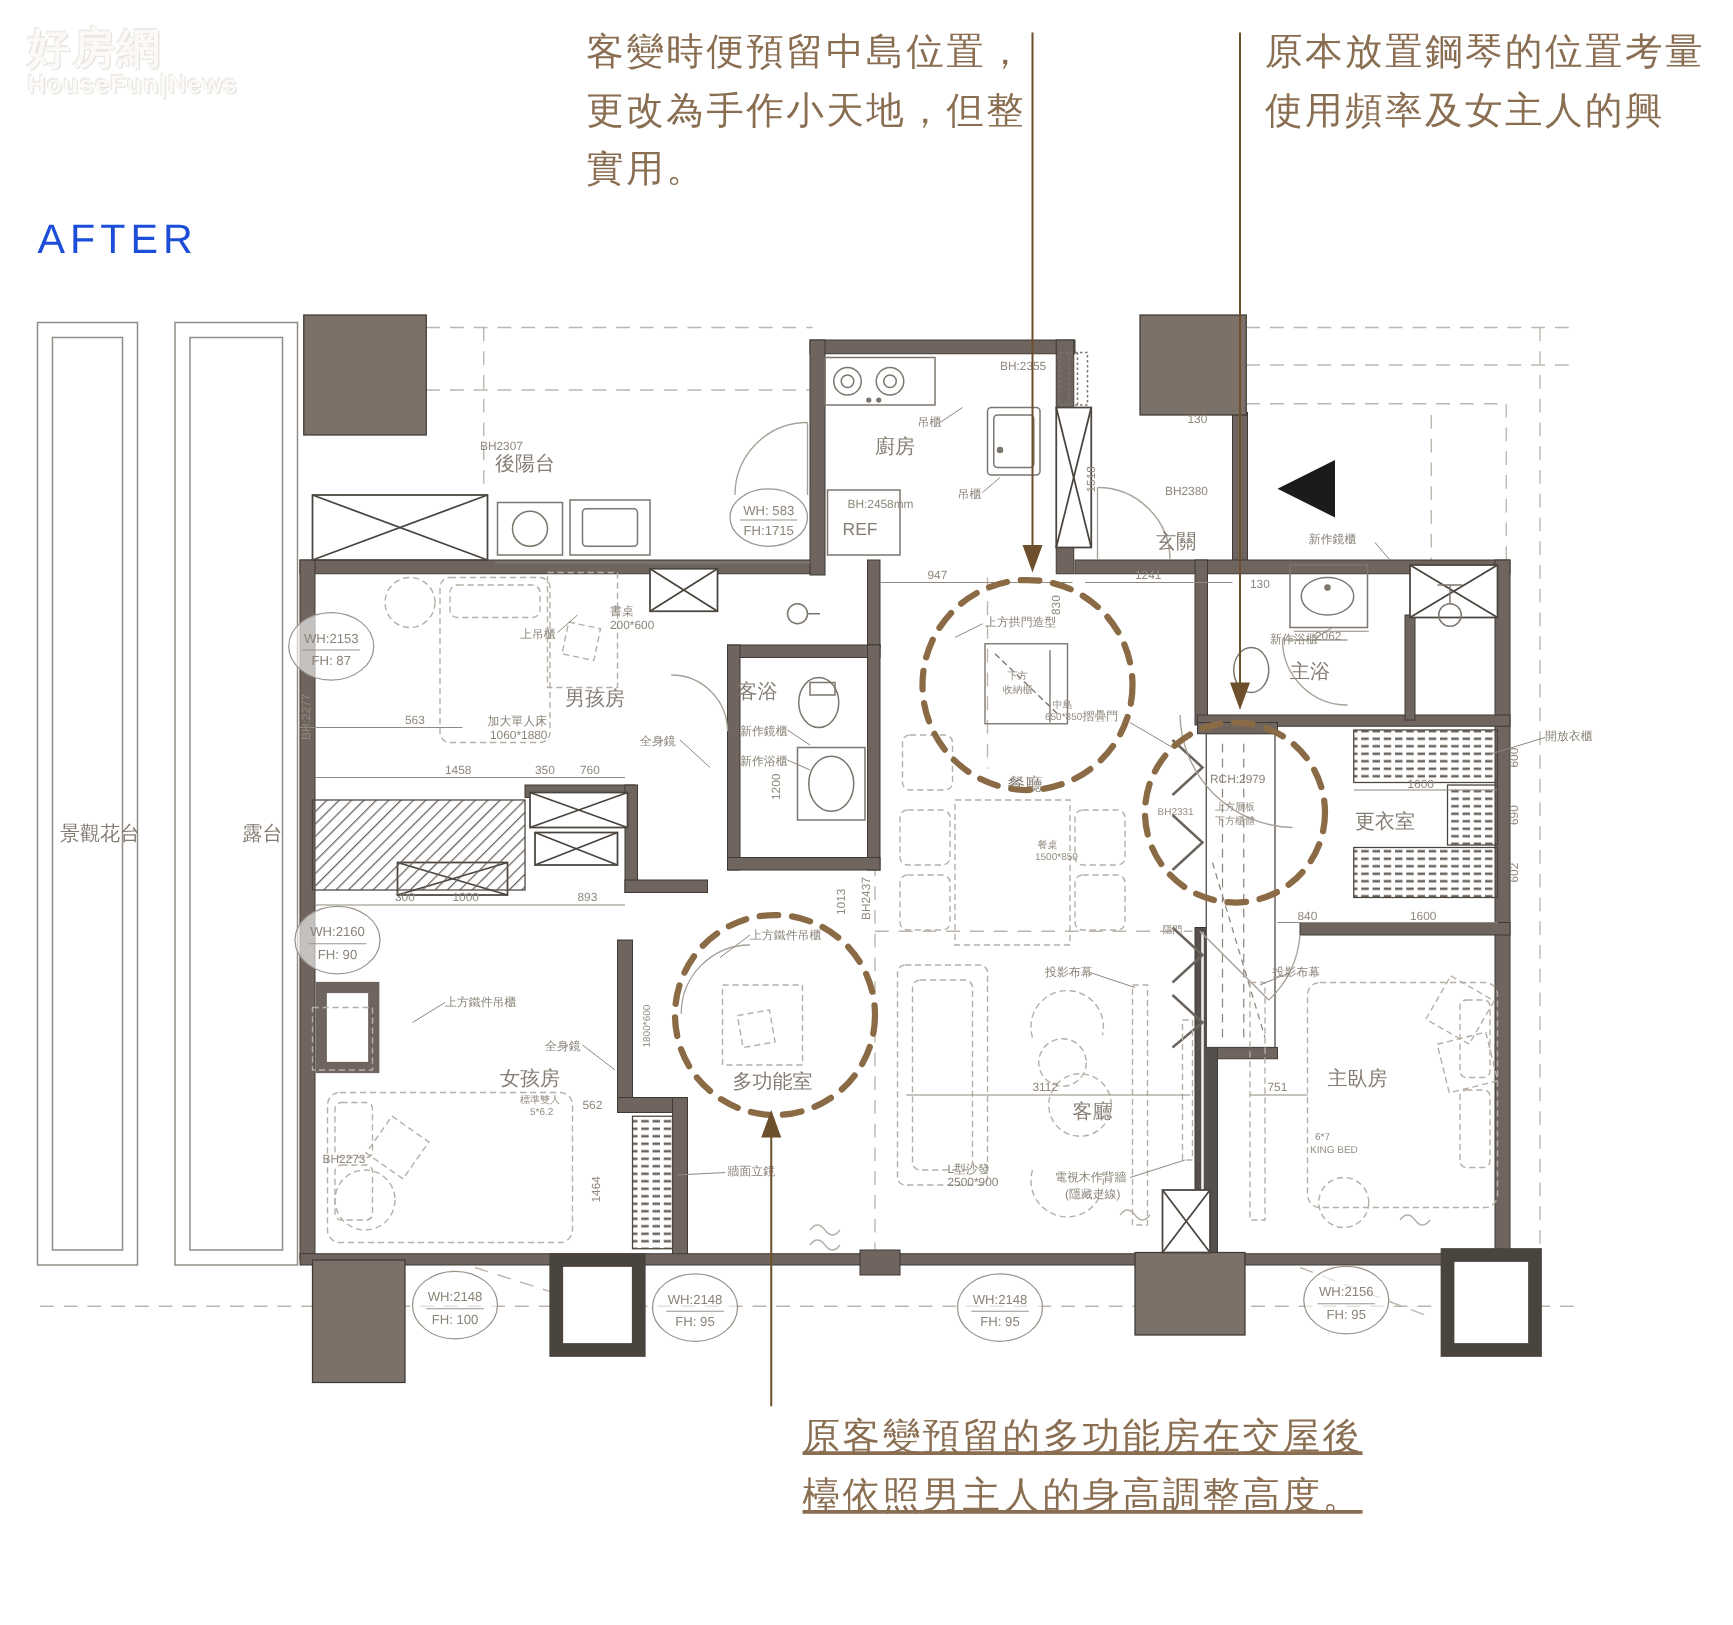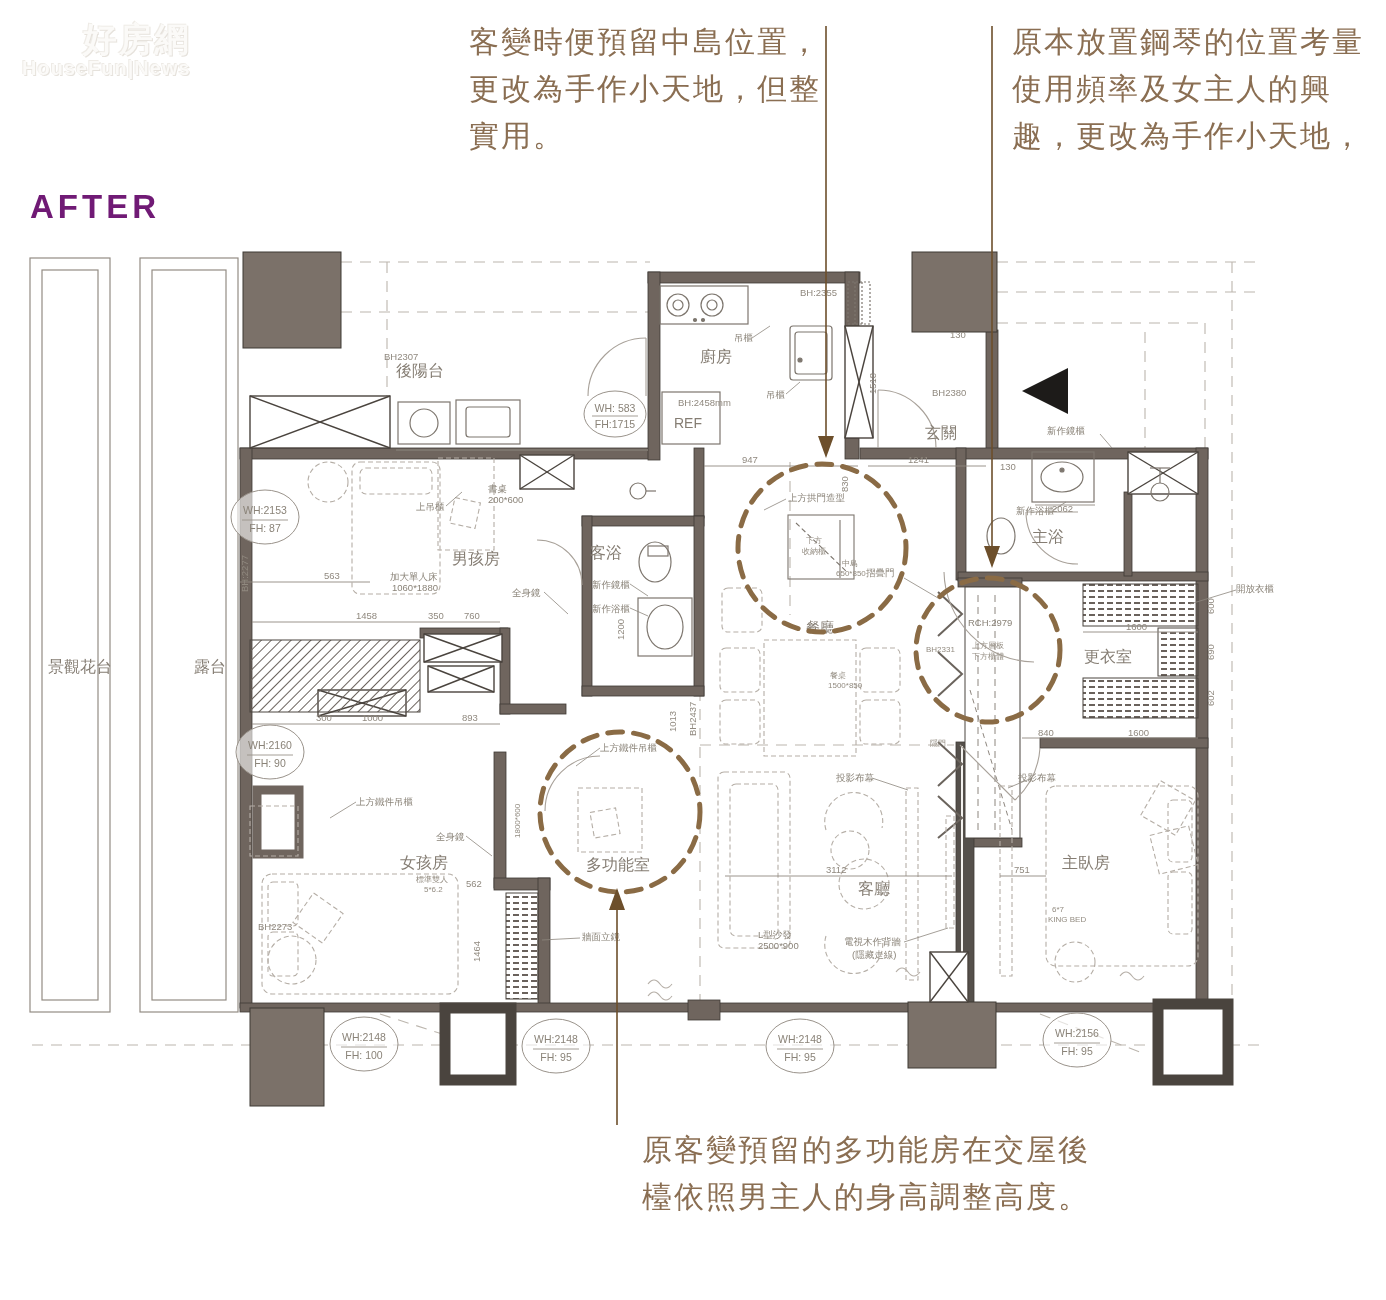--- a/index.html
+++ b/index.html
@@ -1,29 +1,29 @@
 <!DOCTYPE html>
 <html><head>
 <meta charset="utf-8">
 <style>
   html,body{margin:0;padding:0;background:#fff;}
   #stage{position:relative;width:1386px;height:1300px;background:#fff;overflow:hidden;
          font-family:"Liberation Sans",sans-serif;}
   .wm{position:absolute;left:22px;top:22px;color:#fbfaf8;line-height:1.05;
-      text-shadow:1px 1px 0 #e6e2dc,-1px -1px 0 #eeebe6;text-align:right;}
+      text-shadow:1px 1px 0 #e6e2dc,-1px -1px 0 #eeebe6;}
   .wm .t{font-size:34px;font-weight:bold;letter-spacing:2px;}
   .wm .s{font-size:20px;font-weight:bold;letter-spacing:1px;}
-  .after{position:absolute;left:30px;top:188px;font-size:33px;font-weight:bold;
-         color:#701a75;letter-spacing:4px;}
+  .after{position:absolute;left:30px;top:172px;font-size:33px;font-weight:normal;
+         color:#1d4ed8;letter-spacing:4px;}
   .ann{position:absolute;color:#8a6e52;font-family:"Liberation Serif","DejaVu Serif",serif;
        font-size:30px;line-height:47px;letter-spacing:2px;white-space:nowrap;}
   .ann div{height:47px;}
   #ann-island{left:452px;top:18px;margin-left:17px;}
   #ann-piano{left:1012px;top:18px;}
-  #ann-multi{left:642px;top:1126px;}
+  #ann-multi{left:642px;top:1126px;text-decoration:underline;}
   svg text{font-family:"Liberation Sans",sans-serif;fill:#857d73;}
   .rm{font-size:16px;}
   .rm2{font-size:14px;}
   .dm{font-size:9.5px;fill:#90897f;}
   .ft{font-size:9.5px;fill:#8a8378;}
   .ft2{font-size:8px;fill:#938c81;}
   .whc{font-size:10.5px;fill:#8a8378;}
 </style>
 </head>
 <body>
@@ -38,21 +38,20 @@
   <div class="after">AFTER</div>
 
   <div class="ann" id="ann-island">
     <div>客變時便預留中島位置，</div>
     <div>更改為手作小天地，但整</div>
     <div>實用。</div>
   </div>
   <div class="ann" id="ann-piano">
     <div>原本放置鋼琴的位置考量</div>
     <div>使用頻率及女主人的興</div>
-    <div>趣，更改為手作小天地，</div>
   </div>
   <div class="ann" id="ann-multi">
     <div>原客變預留的多功能房在交屋後</div>
     <div>檯依照男主人的身高調整高度。</div>
   </div>
 
   <svg width="1386" height="1300" viewBox="0 0 1386 1300" style="position:absolute;left:0;top:0">
     <defs>
       <pattern id="hatch" width="7" height="7" patternUnits="userSpaceOnUse" patternTransform="rotate(45)">
         <line x1="0" y1="0" x2="0" y2="7" stroke="#6a625c" stroke-width="2"></line>

